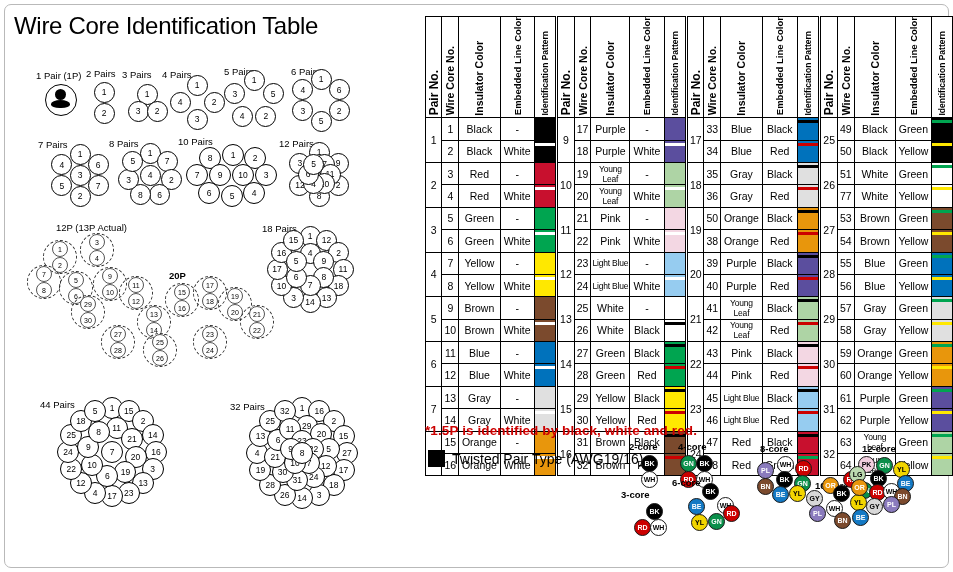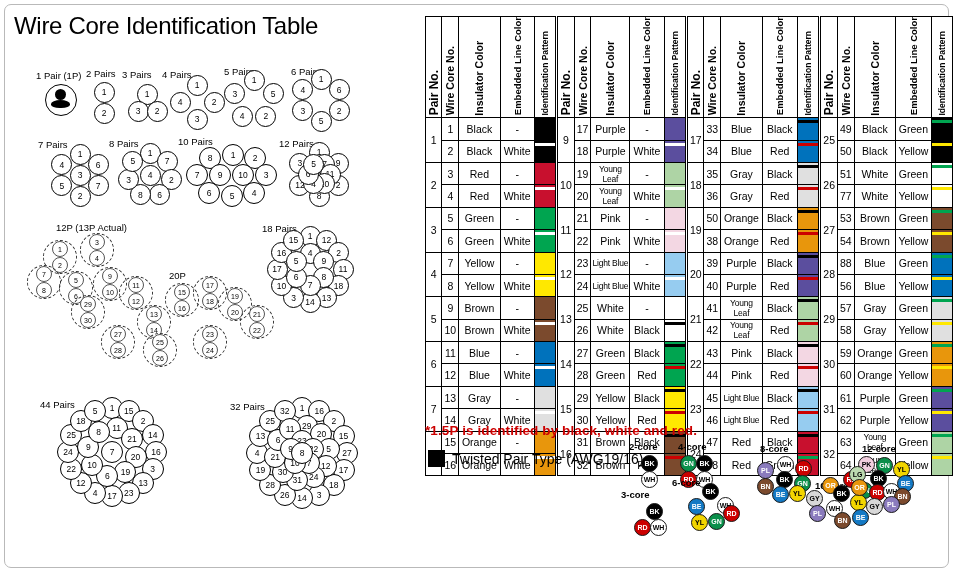--- a/index.html
+++ b/index.html
@@ -232,21 +232,21 @@
           <div class="circ" style="left: 253.16px; top: 417.324px; width: 22px; height: 22px;">6</div>
           <div class="circ" style="left: 265.164px; top: 405.733px; width: 22px; height: 22px;">11</div>
           <div class="circ" style="left: 277px; top: 418px; width: 22px; height: 22px;">23</div>
           <div class="circ" style="left: 288.413px; top: 426.292px; width: 22px; height: 22px;">22</div>
           <div class="circ" style="left: 284.053px; top: 439.708px; width: 22px; height: 22px;">7</div>
           <div class="circ" style="left: 269.947px; top: 439.708px; width: 22px; height: 22px;">10</div>
           <div class="circ" style="left: 265.587px; top: 426.292px; width: 22px; height: 22px;">9</div>
           <div class="circ" style="left: 277px; top: 430px; width: 22px; height: 22px;">8</div>
         </div>
         <div class="blabel" style="left: 42px; top: 211px;">12P (13P Actual)</div>
-        <div class="blabel" style="left: 155px; top: 259px;">20P</div>
+        <div class="blabel" style="left: 155px; top: 259px; font-weight: bold;">20P</div>
         <div class="dashgrp" style="left: 29px; top: 228px; width: 34px; height: 34px;"></div>
         <div class="circ dash sm" style="left: 38px; top: 229px; width: 16px; height: 16px;">1</div>
         <div class="circ dash sm" style="left: 38px; top: 245px; width: 16px; height: 16px;">2</div>
         <div class="dashgrp" style="left: 66px; top: 221px; width: 34px; height: 34px;"></div>
         <div class="circ dash sm" style="left: 75px; top: 222px; width: 16px; height: 16px;">3</div>
         <div class="circ dash sm" style="left: 75px; top: 238px; width: 16px; height: 16px;">4</div>
         <div class="dashgrp" style="left: 45px; top: 259px; width: 34px; height: 34px;"></div>
         <div class="circ dash sm" style="left: 54px; top: 260px; width: 16px; height: 16px;">5</div>
         <div class="circ dash sm" style="left: 54px; top: 276px; width: 16px; height: 16px;">6</div>
         <div class="dashgrp" style="left: 13px; top: 253px; width: 34px; height: 34px;"></div>
@@ -562,21 +562,21 @@
             <td class="wcn row">39</td>
             <td class="ins row">Purple</td>
             <td class="emb row">Black</td>
             <td class="pat row">
               <div class="sw" style="background: rgb(91, 78, 158);">
                 <div class="stripe" style="background: rgb(0, 0, 0); height: 3px; top: 2px;"></div>
               </div>
             </td>
             <td class="gap" style="border: none;"></td>
             <td class="pair row" rowspan="2">28</td>
-            <td class="wcn row">88</td>
+            <td class="wcn row">55</td>
             <td class="ins row">Blue</td>
             <td class="emb row">Green</td>
             <td class="pat row">
               <div class="sw" style="background: rgb(0, 114, 188);">
                 <div class="stripe" style="background: rgb(0, 165, 80); height: 3px; top: 2px;"></div>
               </div>
             </td>
           </tr>
           <tr>
             <td class="wcn row">8</td>

